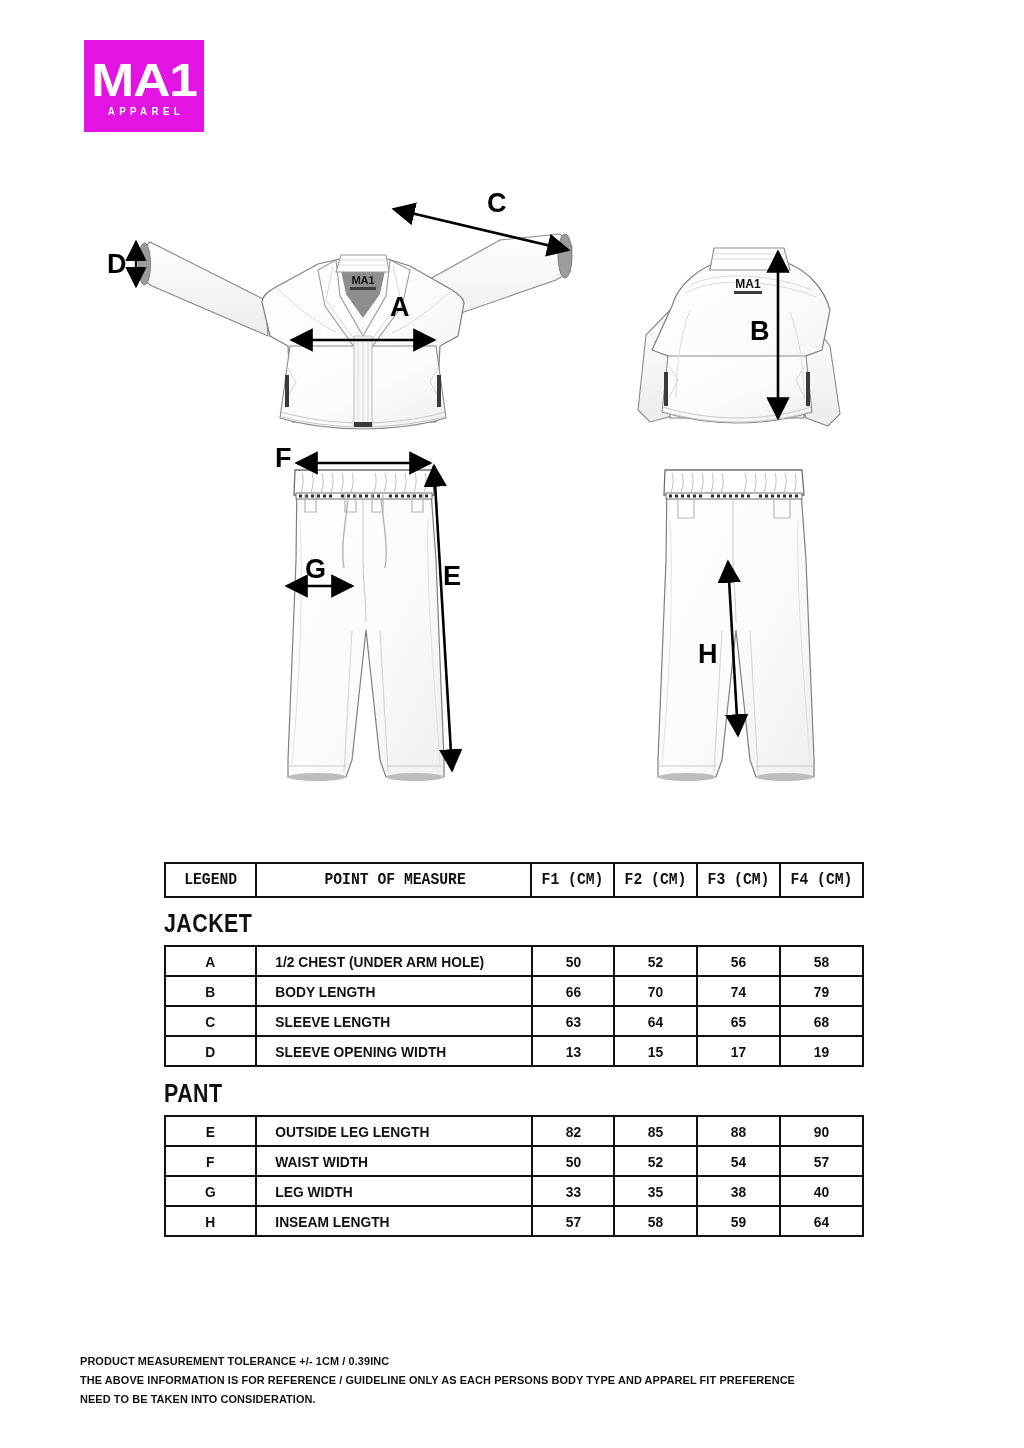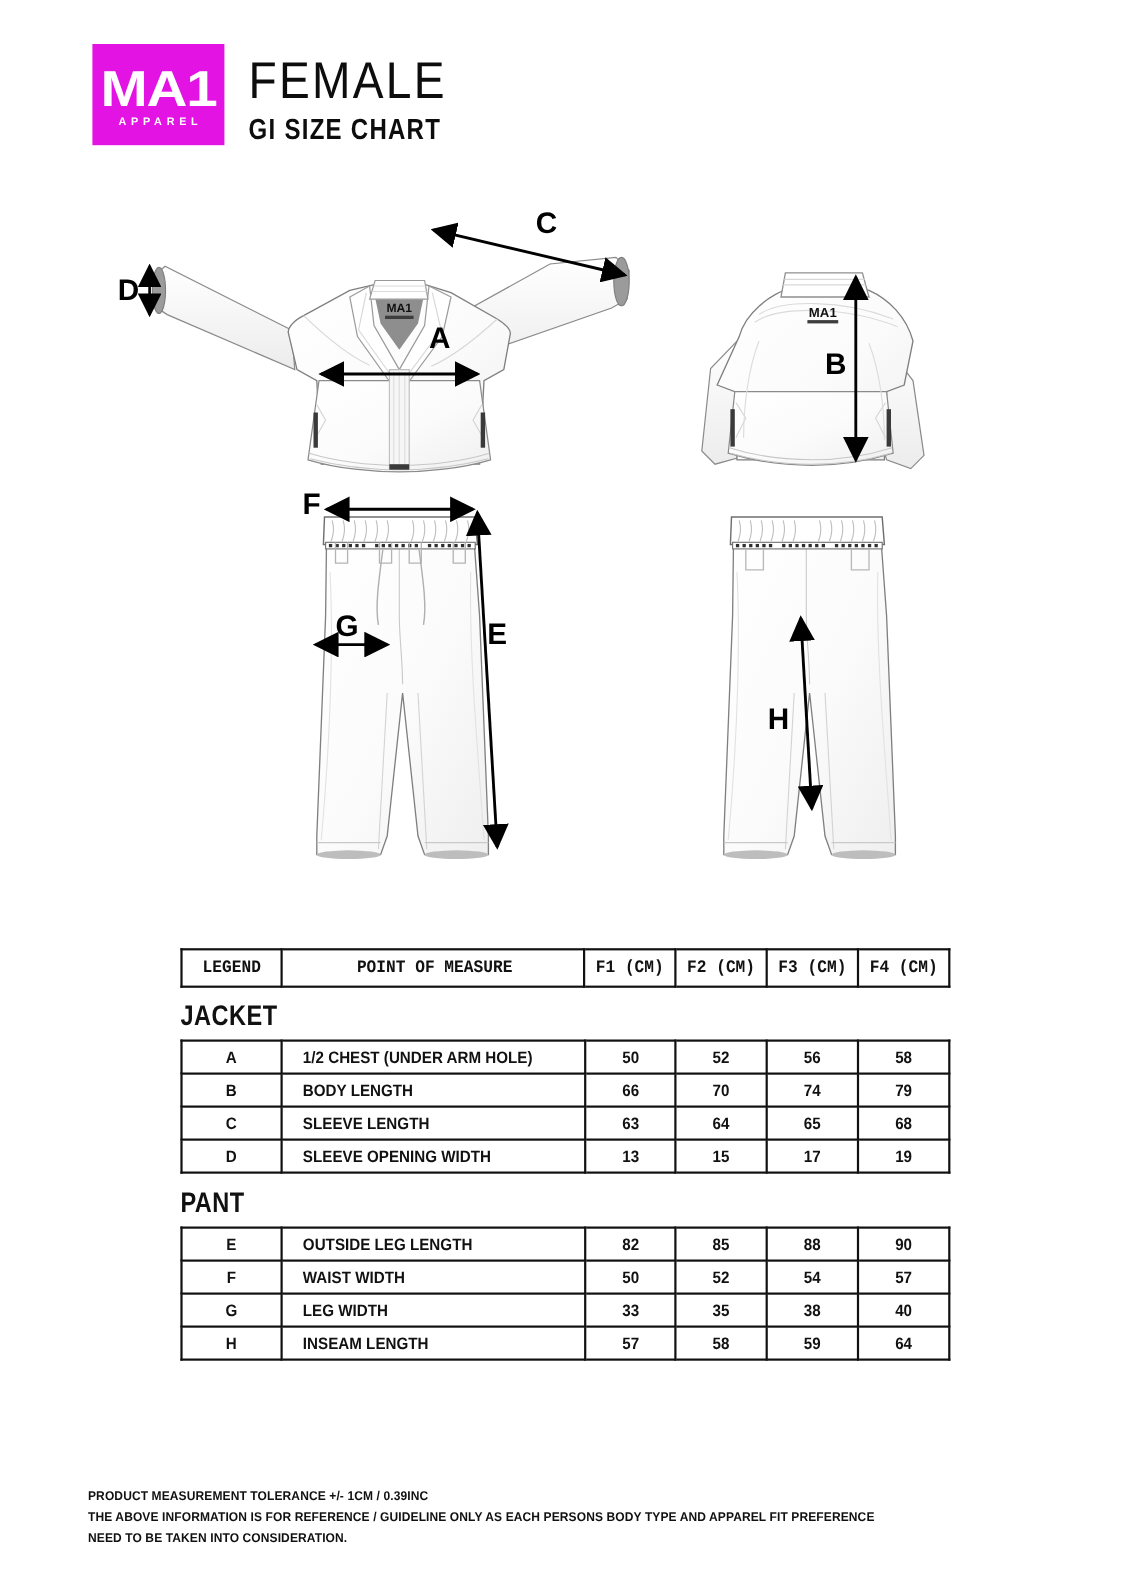--- a/index.html
+++ b/index.html
@@ -91,24 +91,20 @@
 </style>
 </head>
 <body>
 
 <div class="page">
 
   <div class="header">
     <div class="logo-box">
       <div class="logo-ma1">MA1</div>
       <div class="logo-apparel">APPAREL</div>
-    </div>
-    <div class="title-block">
-      <div class="title-main">FEMALE</div>
-      <div class="title-sub">GI SIZE CHART</div>
     </div>
   </div>
 
   <div class="art">
     <svg width="1024" height="660" viewBox="0 0 1024 660" xmlns="http://www.w3.org/2000/svg">
       <defs>
         <linearGradient id="fabGrad" x1="0" y1="0" x2="1" y2="1">
           <stop offset="0%" stop-color="#ffffff"></stop>
           <stop offset="55%" stop-color="#fbfbfb"></stop>
           <stop offset="100%" stop-color="#efefef"></stop>

